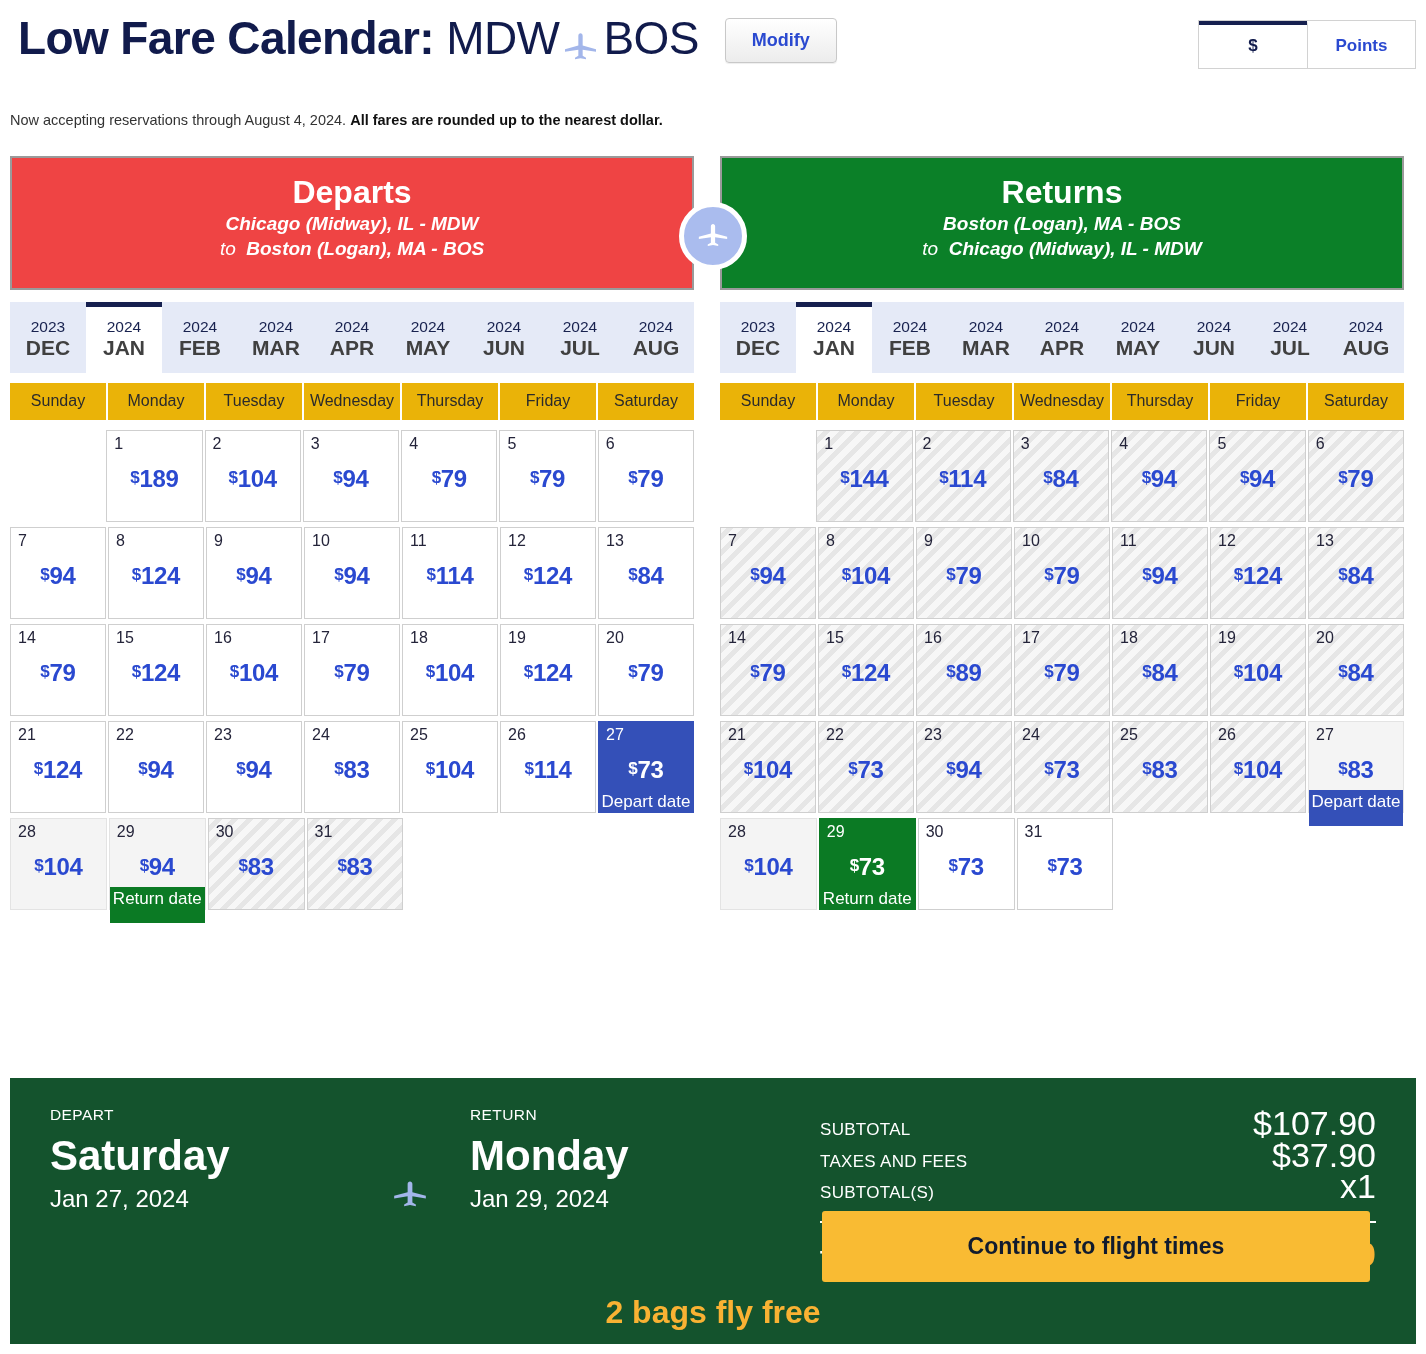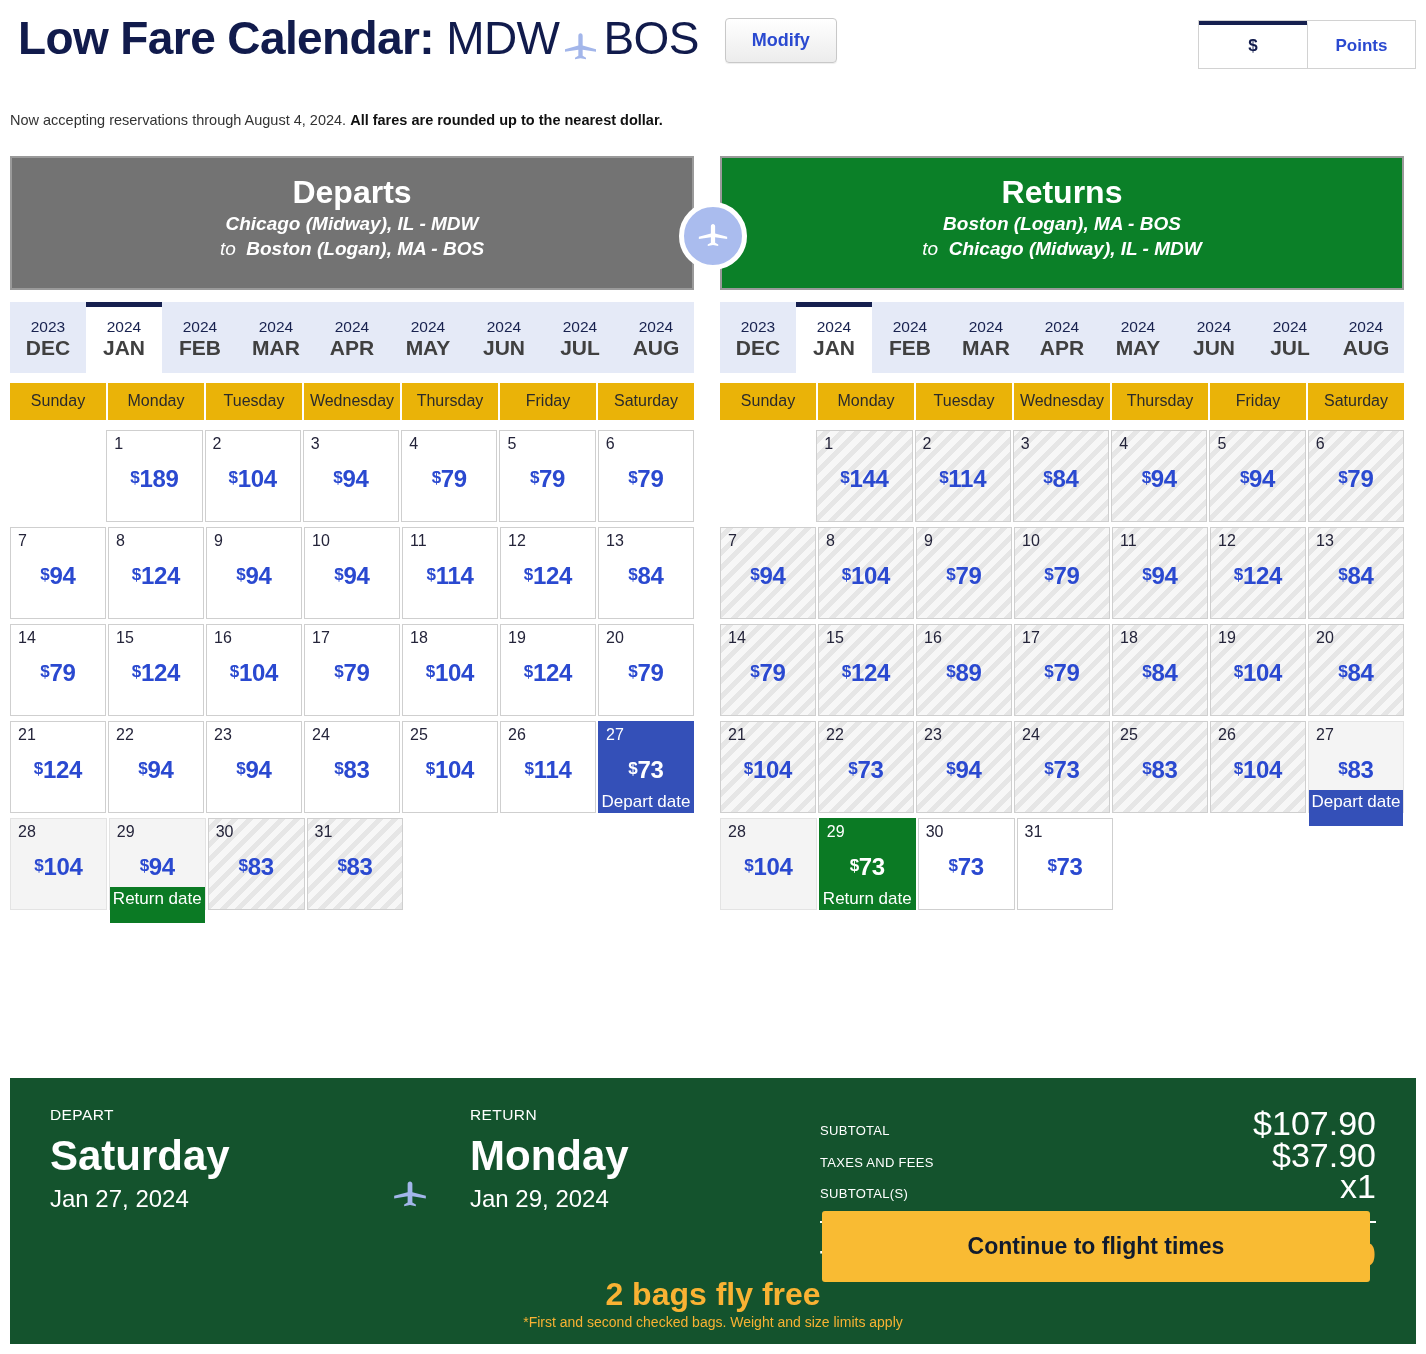--- a/index.html
+++ b/index.html
@@ -53,21 +53,21 @@
   
   .cal-wrap {
     position:relative; display:flex; gap:26px;
     padding:0 10px; margin-top:28px;
   }
   .cal { width:684px; }
   .cal-banner {
     border:2px solid #9a9a9a; color:#fff;
     text-align:center; padding:14px 0 16px; height:134px;
   }
-  .cal-banner.depart { background:#737373; }
+  .cal-banner.depart { background:#ef4444; }
   .cal-banner.return { background:#0b8028; }
   .cal-banner .bt { font-size:32px; font-weight:bold; line-height:1.25; }
   .cal-banner .bs {
     font-size:19px; font-style:italic; font-weight:bold; line-height:1.3;
   }
   .cal-banner .bs .to { font-weight:normal; font-style:italic; }
 
   .plane-circle {
     position:absolute; left:50%; top:46px; transform:translateX(-50%);
     width:68px; height:68px; border-radius:50%;
@@ -148,21 +148,21 @@
   .sum-col .lbl { font-size:15.5px; letter-spacing:0.4px; }
   .sum-col .day { font-size:42px; font-weight:bold; line-height:1.25; margin-top:6px; }
   .sum-col .date { font-size:24px; line-height:1.2; margin-top:2px; }
   .sum-plane { width:120px; display:flex; justify-content:center; padding-top:70px; }
   .sum-plane svg { width:38px; height:38px; fill:#a3b6ea; }
 
   .sum-prices { flex:1; padding-left:10px; }
   .price-row {
     display:flex; justify-content:space-between; align-items:baseline;
   }
-  .price-row .pl { font-size:13px; letter-spacing:0.3px; }
+  .price-row .pl { font-size:17px; letter-spacing:0.3px; }
   .price-row .pv { font-size:34px; line-height:1.05; }
   .price-row.r1 { margin-top:0px; }
   .price-row.r2 { margin-top:-4px; }
   .price-row.r3 { margin-top:-4px; }
   .sum-rule { height:2px; background:#ffffff; margin:16px 0 12px; }
   .total-row { display:flex; justify-content:space-between; align-items:baseline; }
   .total-row .tl { font-size:22px; font-weight:bold; letter-spacing:0.3px; }
   .total-row .tv { font-size:34px; font-weight:bold; color:#f9b233; }
 
   .bags {
@@ -652,17 +652,16 @@
       <div class="sum-rule"></div>
       <div class="total-row">
         <span class="tl">TRIP TOTAL</span>
         <span class="tv">$145.80</span>
       </div>
     </div>
   </div>
 
   <div class="bags">
     <div class="big">2 bags fly free</div>
-    <div class="small">*First and second checked bags. Weight and size limits apply</div>
   </div>
 
   <button class="continue-btn">Continue to flight times</button>
 </div>
 
 </body></html>

